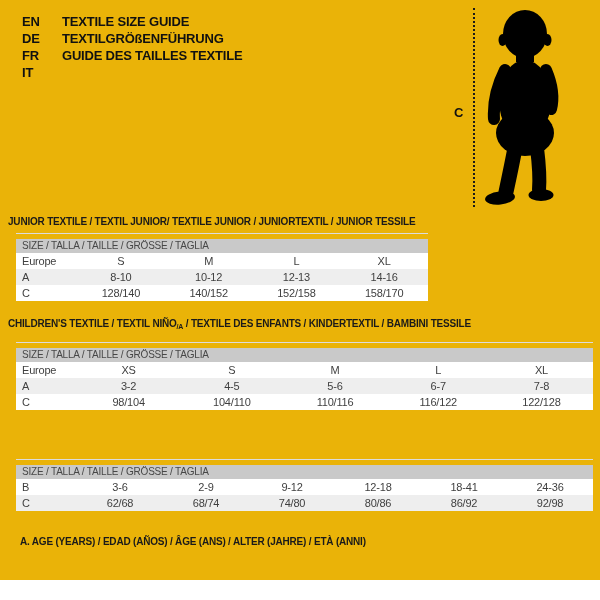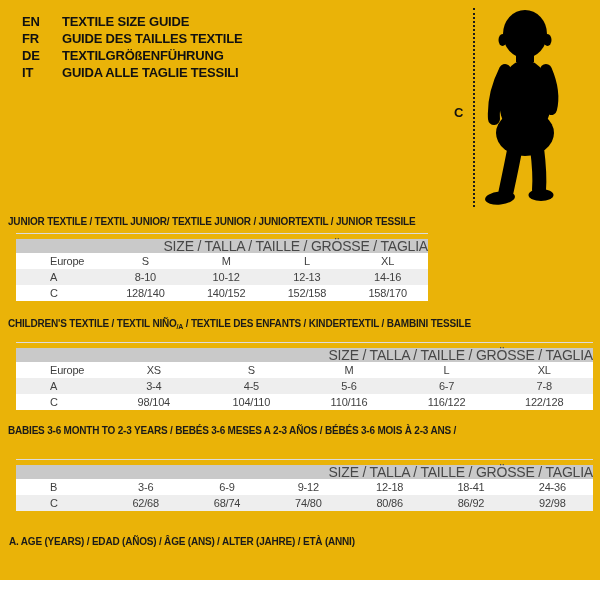--- a/index.html
+++ b/index.html
@@ -16,51 +16,50 @@
   .lang-row{display:flex;line-height:17px;font-size:13px;font-weight:bold;letter-spacing:-0.2px;color:#111;}
   .lang-code{width:40px;flex:0 0 40px;}
   
   .measure-line{position:absolute;left:473px;top:8px;height:199px;width:0;border-left:2px dotted #1a1a1a;}
   .measure-label{position:absolute;left:454px;top:105px;font-size:13px;font-weight:bold;color:#111;}
   .baby-svg{position:absolute;left:479px;top:8px;}
   
   .sec-title{position:absolute;left:8px;font-size:10px;font-weight:bold;letter-spacing:-0.2px;line-height:16px;color:#1a1a1a;white-space:nowrap;}
   .sub-a{font-size:7px;vertical-align:-2px;}
   .size-table{position:absolute;left:16px;border-top:1px solid #dcdcdc;padding-top:5px;}
-  .size-bar{height:14px;line-height:14px;background:#c9c9c9;padding-left:6px;font-size:14px;color:#474747;letter-spacing:-0.2px;text-align:right;}
+  .size-bar{height:14px;line-height:14px;background:#c9c9c9;padding-left:6px;font-size:10px;color:#474747;letter-spacing:-0.2px;}
   .t-row{display:flex;height:16px;align-items:center;font-size:11px;color:#3f3f3f;letter-spacing:-0.2px;}
   .t-row:nth-of-type(odd){background:#eeeeee;} 
   .t-row.white{background:#ffffff;}
   .t-row.shade{background:#eeeeee;}
-  .t-label{flex:0 0 55px;padding-left:6px;margin-left:28px;}
+  .t-label{flex:0 0 55px;padding-left:6px;}
   .t-cell{flex:1;text-align:center;}
   
-  .footnotes{position:absolute;left:9px;top:533px;font-size:10px;font-weight:bold;letter-spacing:-0.2px;line-height:18px;color:#1a1a1a;white-space:nowrap;}
+  .footnotes{position:absolute;left:20px;top:533px;font-size:10px;font-weight:bold;letter-spacing:-0.2px;line-height:18px;color:#1a1a1a;white-space:nowrap;}
 </style>
 </head>
 <body>
 
 <div id="page">
 
   <div class="lang-block">
     <div class="lang-row">
       <span class="lang-code">EN</span>
       <span class="lang-title">TEXTILE SIZE GUIDE</span>
     </div>
     <div class="lang-row">
+      <span class="lang-code">DE</span>
+      <span class="lang-title">TEXTILGRÖßENFÜHRUNG</span>
+    </div>
+    <div class="lang-row">
       <span class="lang-code">FR</span>
       <span class="lang-title">GUIDE DES TAILLES TEXTILE</span>
     </div>
     <div class="lang-row">
-      <span class="lang-code">DE</span>
-      <span class="lang-title">TEXTILGRÖßENFÜHRUNG</span>
-    </div>
-    <div class="lang-row">
       <span class="lang-code">IT</span>
-      <span class="lang-title">GUIDA ALLE TAGLIE TESSILI</span>
     </div>
   </div>
 
   <div class="measure-line"></div>
   <div class="measure-label">C</div>
   <svg class="baby-svg" width="95" height="202" viewBox="0 0 95 202" fill="#000000">
 
     <ellipse cx="46" cy="26" rx="22" ry="24"></ellipse>
     <ellipse cx="23.5" cy="32" rx="4" ry="6"></ellipse>
     <ellipse cx="68.5" cy="32" rx="4" ry="6"></ellipse>
@@ -114,45 +113,44 @@
     <div class="t-row white">
       <span class="t-label">Europe</span>
       <span class="t-cell">XS</span>
       <span class="t-cell">S</span>
       <span class="t-cell">M</span>
       <span class="t-cell">L</span>
       <span class="t-cell">XL</span>
     </div>
     <div class="t-row shade">
       <span class="t-label">A</span>
-      <span class="t-cell">3-4</span>
+      <span class="t-cell">3-2</span>
       <span class="t-cell">4-5</span>
       <span class="t-cell">5-6</span>
       <span class="t-cell">6-7</span>
       <span class="t-cell">7-8</span>
     </div>
     <div class="t-row white">
       <span class="t-label">C</span>
       <span class="t-cell">98/104</span>
       <span class="t-cell">104/110</span>
       <span class="t-cell">110/116</span>
       <span class="t-cell">116/122</span>
       <span class="t-cell">122/128</span>
     </div>
   </div>
 
   <div class="sec-title" style="top:423px;">
-    <div>BABIES 3-6 MONTH TO 2-3 YEARS / BEBÉS 3-6 MESES A 2-3 AÑOS / BÉBÉS 3-6 MOIS À 2-3 ANS /</div>
   </div>
   <div class="size-table" style="top:459px;width:577px;">
     <div class="size-bar">SIZE / TALLA / TAILLE / GRÖSSE / TAGLIA</div>
     <div class="t-row white">
       <span class="t-label">B</span>
       <span class="t-cell">3-6</span>
-      <span class="t-cell">6-9</span>
+      <span class="t-cell">2-9</span>
       <span class="t-cell">9-12</span>
       <span class="t-cell">12-18</span>
       <span class="t-cell">18-41</span>
       <span class="t-cell">24-36</span>
     </div>
     <div class="t-row shade">
       <span class="t-label">C</span>
       <span class="t-cell">62/68</span>
       <span class="t-cell">68/74</span>
       <span class="t-cell">74/80</span>

